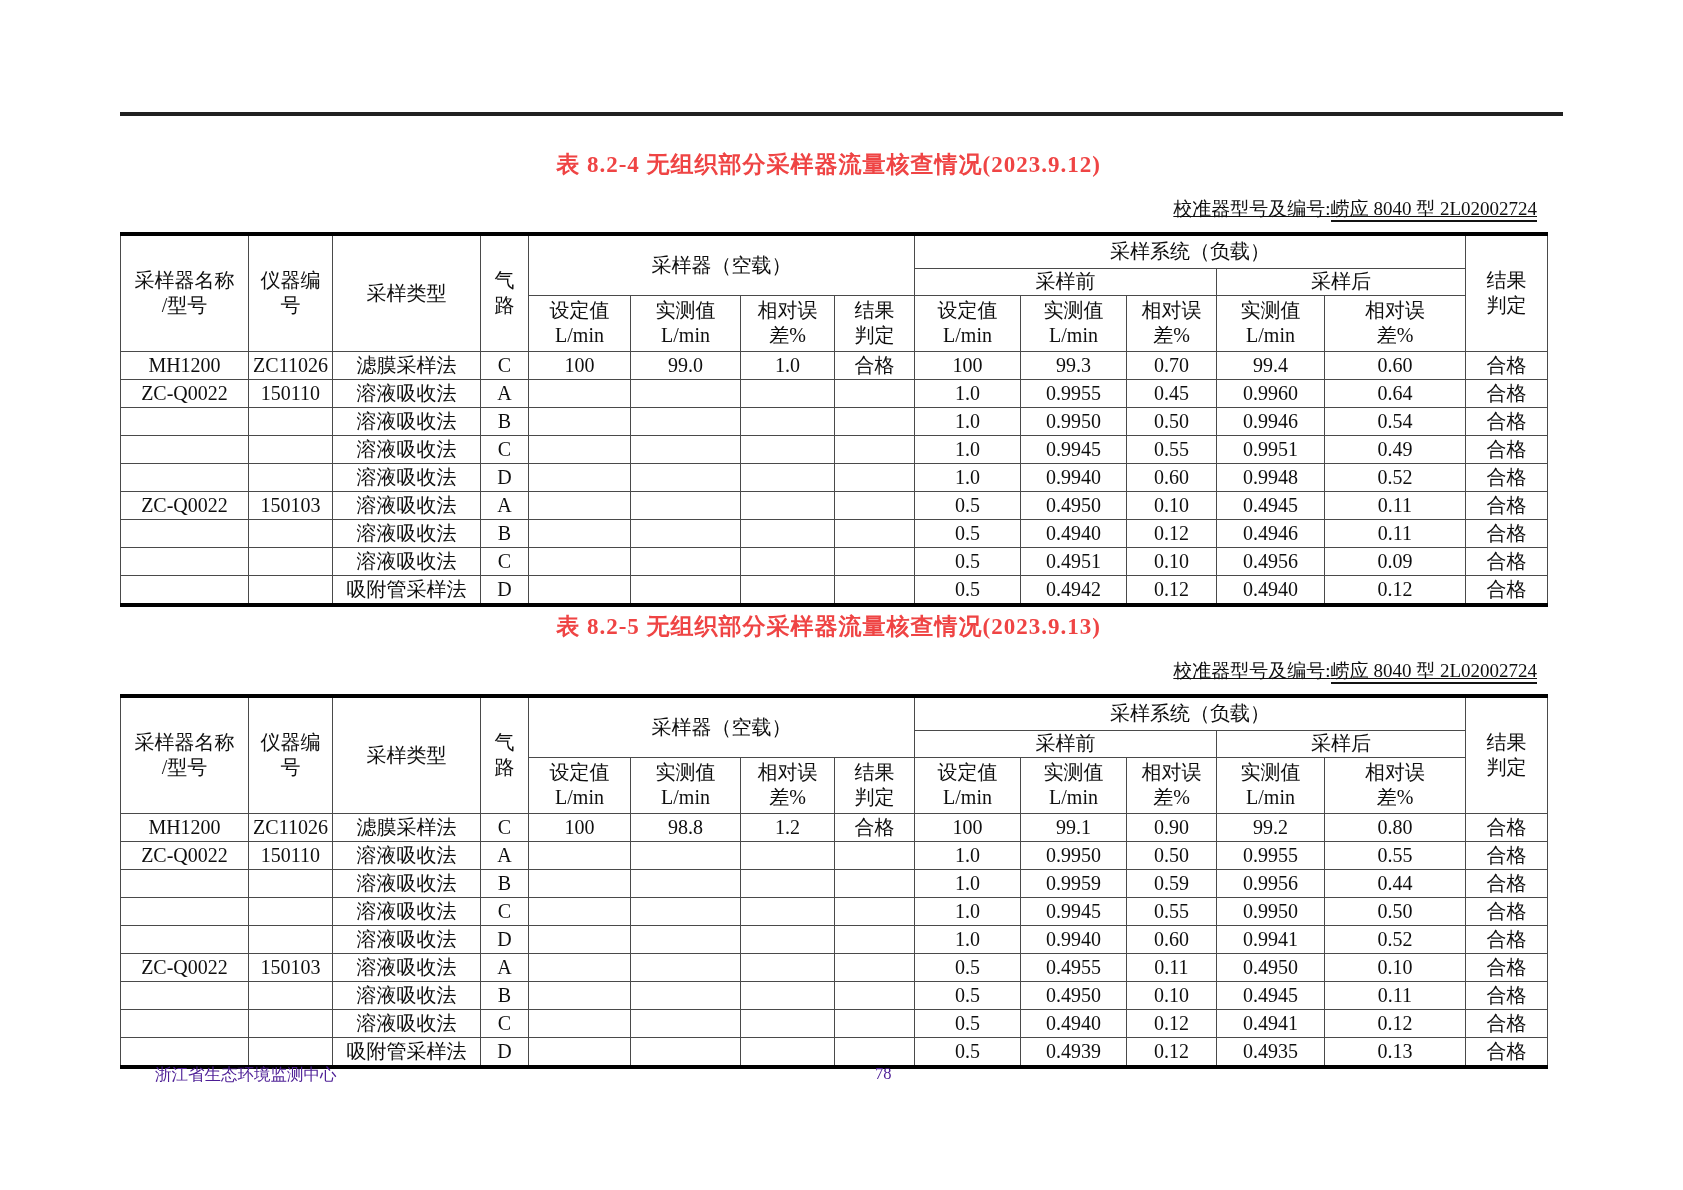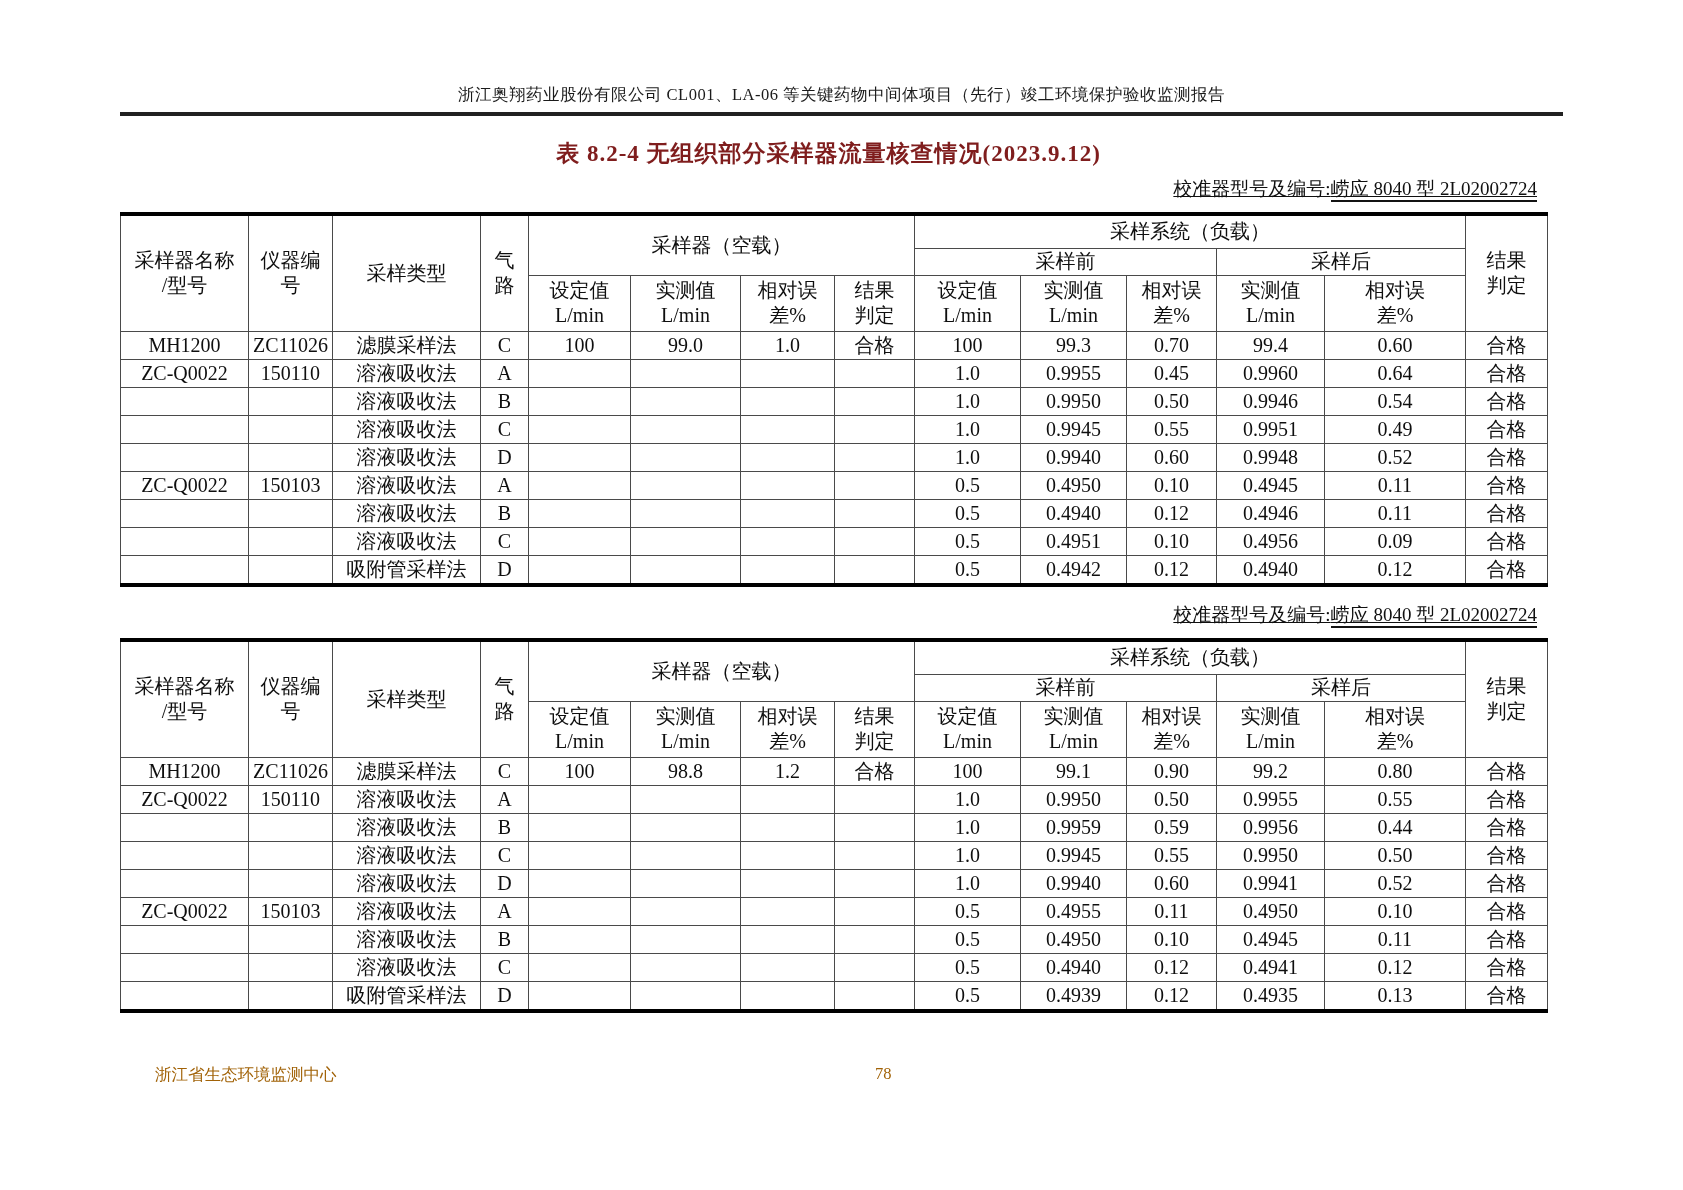--- a/index.html
+++ b/index.html
@@ -13,22 +13,22 @@
     text-align:center; font-size:16.5px; color:#1b1b1b; letter-spacing:0.5px;
   }
   .header-rule {
     position:absolute; top:112px; left:120px; width:1443px; height:4px;
     background:#212121;
   }
   .tsec { position:absolute; left:120px; width:1417px; }
   #sec1 { top:134px; }
   #sec2 { top:596px; }
   .t-title {
-    margin:4px; text-align:center; font-size:23px; font-weight:bold;
-    letter-spacing:1px; line-height:32px; color:#7f1d1d;
+    margin:15px; text-align:center; font-size:23px; font-weight:bold;
+    letter-spacing:1px; line-height:32px; color:#ef4444;
   }
   .calib {
     margin:6px 0 10px 0; text-align:right; font-size:19px; line-height:26px;text-decoration:underline;
   }
   .calib .u { border-bottom:2px solid #131313; padding-bottom:1px; }
   table.flow {
     border-collapse:collapse; table-layout:fixed; width:1417px;
     border-top:4px solid #000; border-bottom:4px solid #000;
   }
   table.flow th, table.flow td {
@@ -36,30 +36,29 @@
     font-size:20px; font-weight:normal; padding:0 2px; overflow:hidden;
     color:#0f0f0f;
   }
   thead th { white-space:pre-line; line-height:1.25; }
   tr.h1 { height:34px; }
   tr.h2 { height:27px; }
   tr.h3 { height:56px; }
   tbody td { height:27px; line-height:27px; white-space:nowrap; }
   .footer {
     position:absolute; top:1064px; left:155px; width:1413px;
-    font-size:16.5px; color:#a16207;
+    font-size:16.5px; color:#4c1d95;
   }
   .pageno { position:absolute; left:720px; top:0; }
 </style>
 </head>
 <body>
 
 <div class="page">
 
-  <div class="page-header">浙江奥翔药业股份有限公司 CL001、LA-06 等关键药物中间体项目（先行）竣工环境保护验收监测报告</div>
   <div class="header-rule"></div>
 
   <section class="tsec" id="sec1">
     <h2 class="t-title">表 8.2-4 无组织部分采样器流量核查情况(2023.9.12)</h2>
     <div class="calib">
       <span>校准器型号及编号:</span><span class="u">崂应 8040 型  2L02002724</span>
     </div>
     <table class="flow">
       <colgroup>
         <col style="width:128px">
@@ -259,20 +258,21 @@
             <td>0.12</td>
             <td>0.4940</td>
             <td>0.12</td>
             <td>合格</td>
           </tr>
         </tbody>
     </table>
   </section>
 
   <section class="tsec" id="sec2">
+    <h2 class="t-title">表 8.2-5 无组织部分采样器流量核查情况(2023.9.13)</h2>
     <div class="calib">
       <span>校准器型号及编号:</span><span class="u">崂应 8040 型  2L02002724</span>
     </div>
     <table class="flow">
       <colgroup>
         <col style="width:128px">
           <col style="width:84px">
           <col style="width:148px">
           <col style="width:48px">
         <col style="width:102px">

